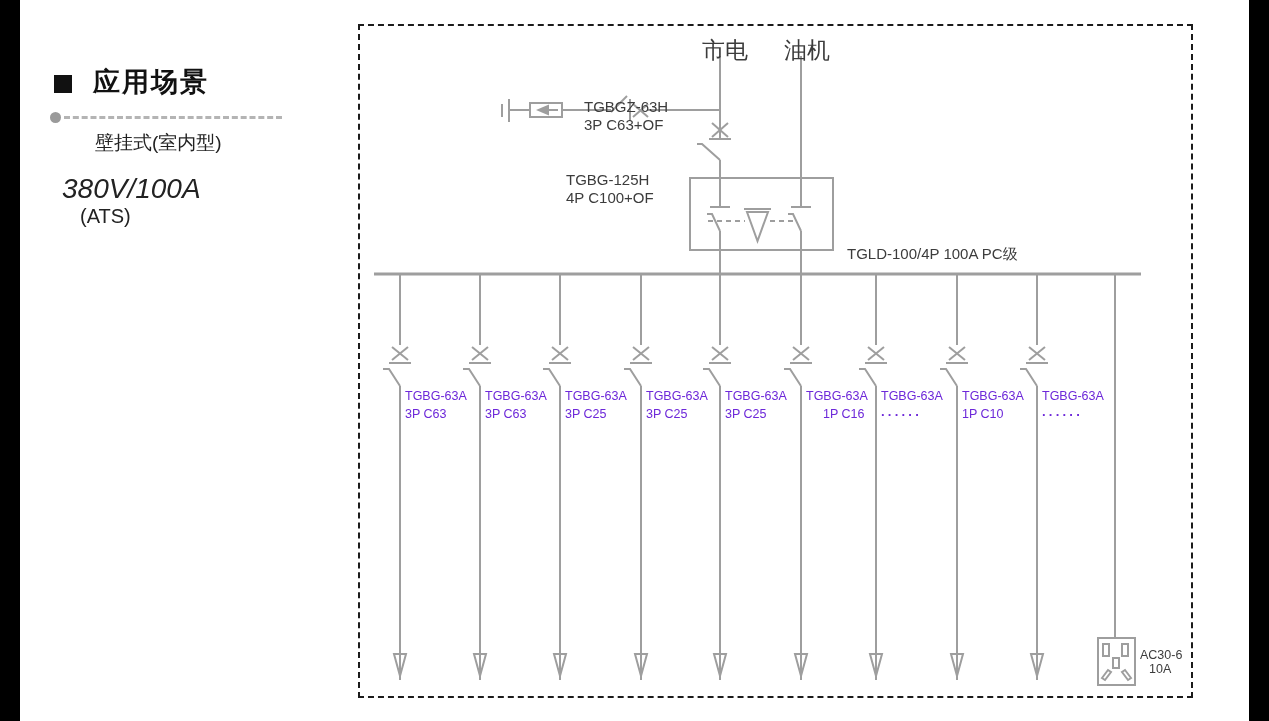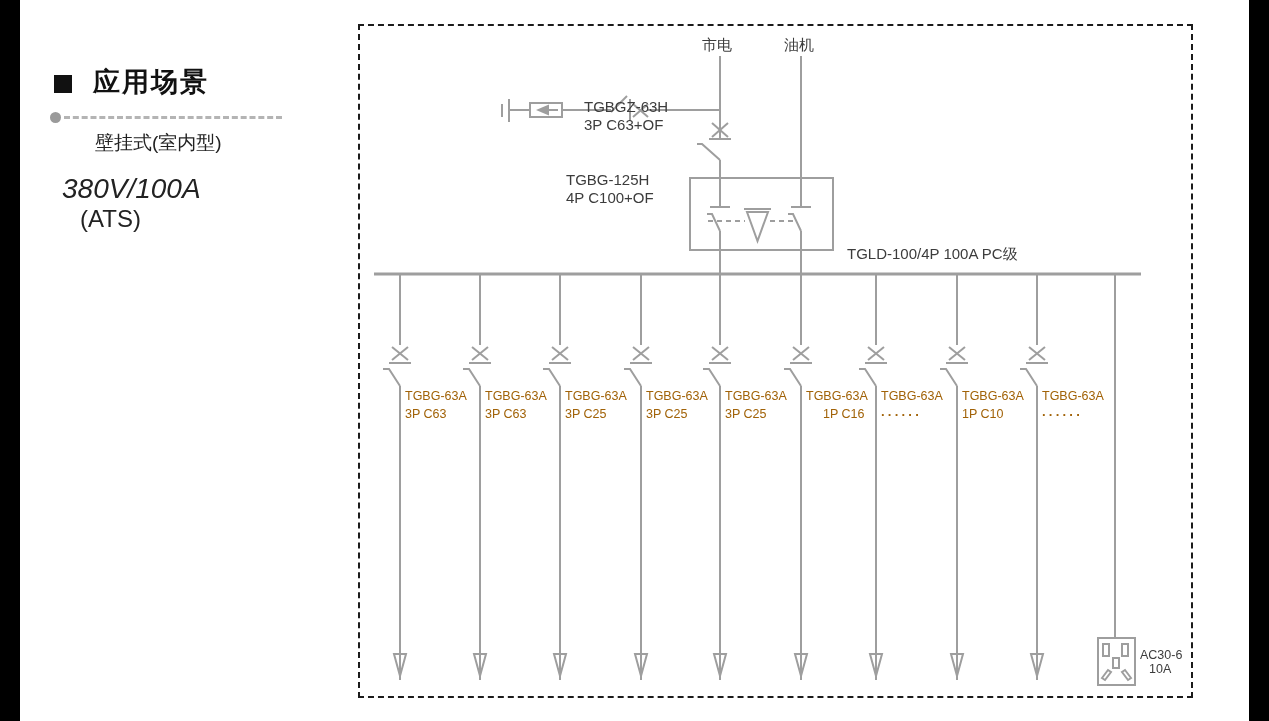--- a/index.html
+++ b/index.html
@@ -14,40 +14,40 @@
 
   
   .sb-heading{position:absolute;left:54px;top:64px;display:flex;align-items:center;gap:21px;}
   .sb-square{width:18px;height:18px;background:#111;margin-top:3px;}
   .sb-title{font-size:27px;font-weight:bold;color:#111;letter-spacing:2px;}
   .sb-sep-dot{position:absolute;left:50px;top:112px;width:11px;height:11px;border-radius:50%;background:#9a9a9a;}
   .sb-sep-line{position:absolute;left:64px;top:116px;width:218px;border-top:3px dashed #b4b4b4;}
   .sb-line{position:absolute;color:#222;font-size:19px;white-space:nowrap;}
   .sb-line1{left:55px;top:130px;margin-left:40px;}
   .sb-line2{left:62px;top:173px;font-size:28px;font-style:italic;}
-  .sb-line3{left:80px;top:205px;font-size:24px;}
+  .sb-line3{left:80px;top:205px;font-size:20px;}
 
   
   .enclosure{
     position:absolute;left:358px;top:24px;width:835px;height:674px;
     border:2.5px dashed #1b1b1b;box-sizing:border-box;
   }
 
   
   #diagram-svg{position:absolute;left:0;top:0;width:1269px;height:721px;}
   .w{stroke:#9e9e9e;stroke-width:2;fill:none;}
   .wf{fill:#9e9e9e;stroke:none;}
   .bus{stroke:#9e9e9e;stroke-width:3;fill:none;}
   .dashw{stroke:#9e9e9e;stroke-width:2;fill:none;stroke-dasharray:5 4;}
 
   
   .dlabel{position:absolute;color:#3c3c3c;white-space:nowrap;line-height:1.22;}
-  .src-label{font-size:15px;}
+  .src-label{font-size:23px;}
   .lbl-15{font-size:15px;margin-top:40px;}
-  .branch-label{position:absolute;color:#a16207;font-size:12.5px;white-space:nowrap;}
+  .branch-label{position:absolute;color:#6d28d9;font-size:12.5px;white-space:nowrap;}
   .branch-label.dots{font-weight:bold;letter-spacing:2.5px;font-size:13px;}
   .socket-label{font-size:12.5px;}
 </style>
 </head>
 <body>
 
 <div id="page">
 
   <div class="edge-strip" style="left:0;"></div>
   <div class="edge-strip" style="left:1249px;"></div>

